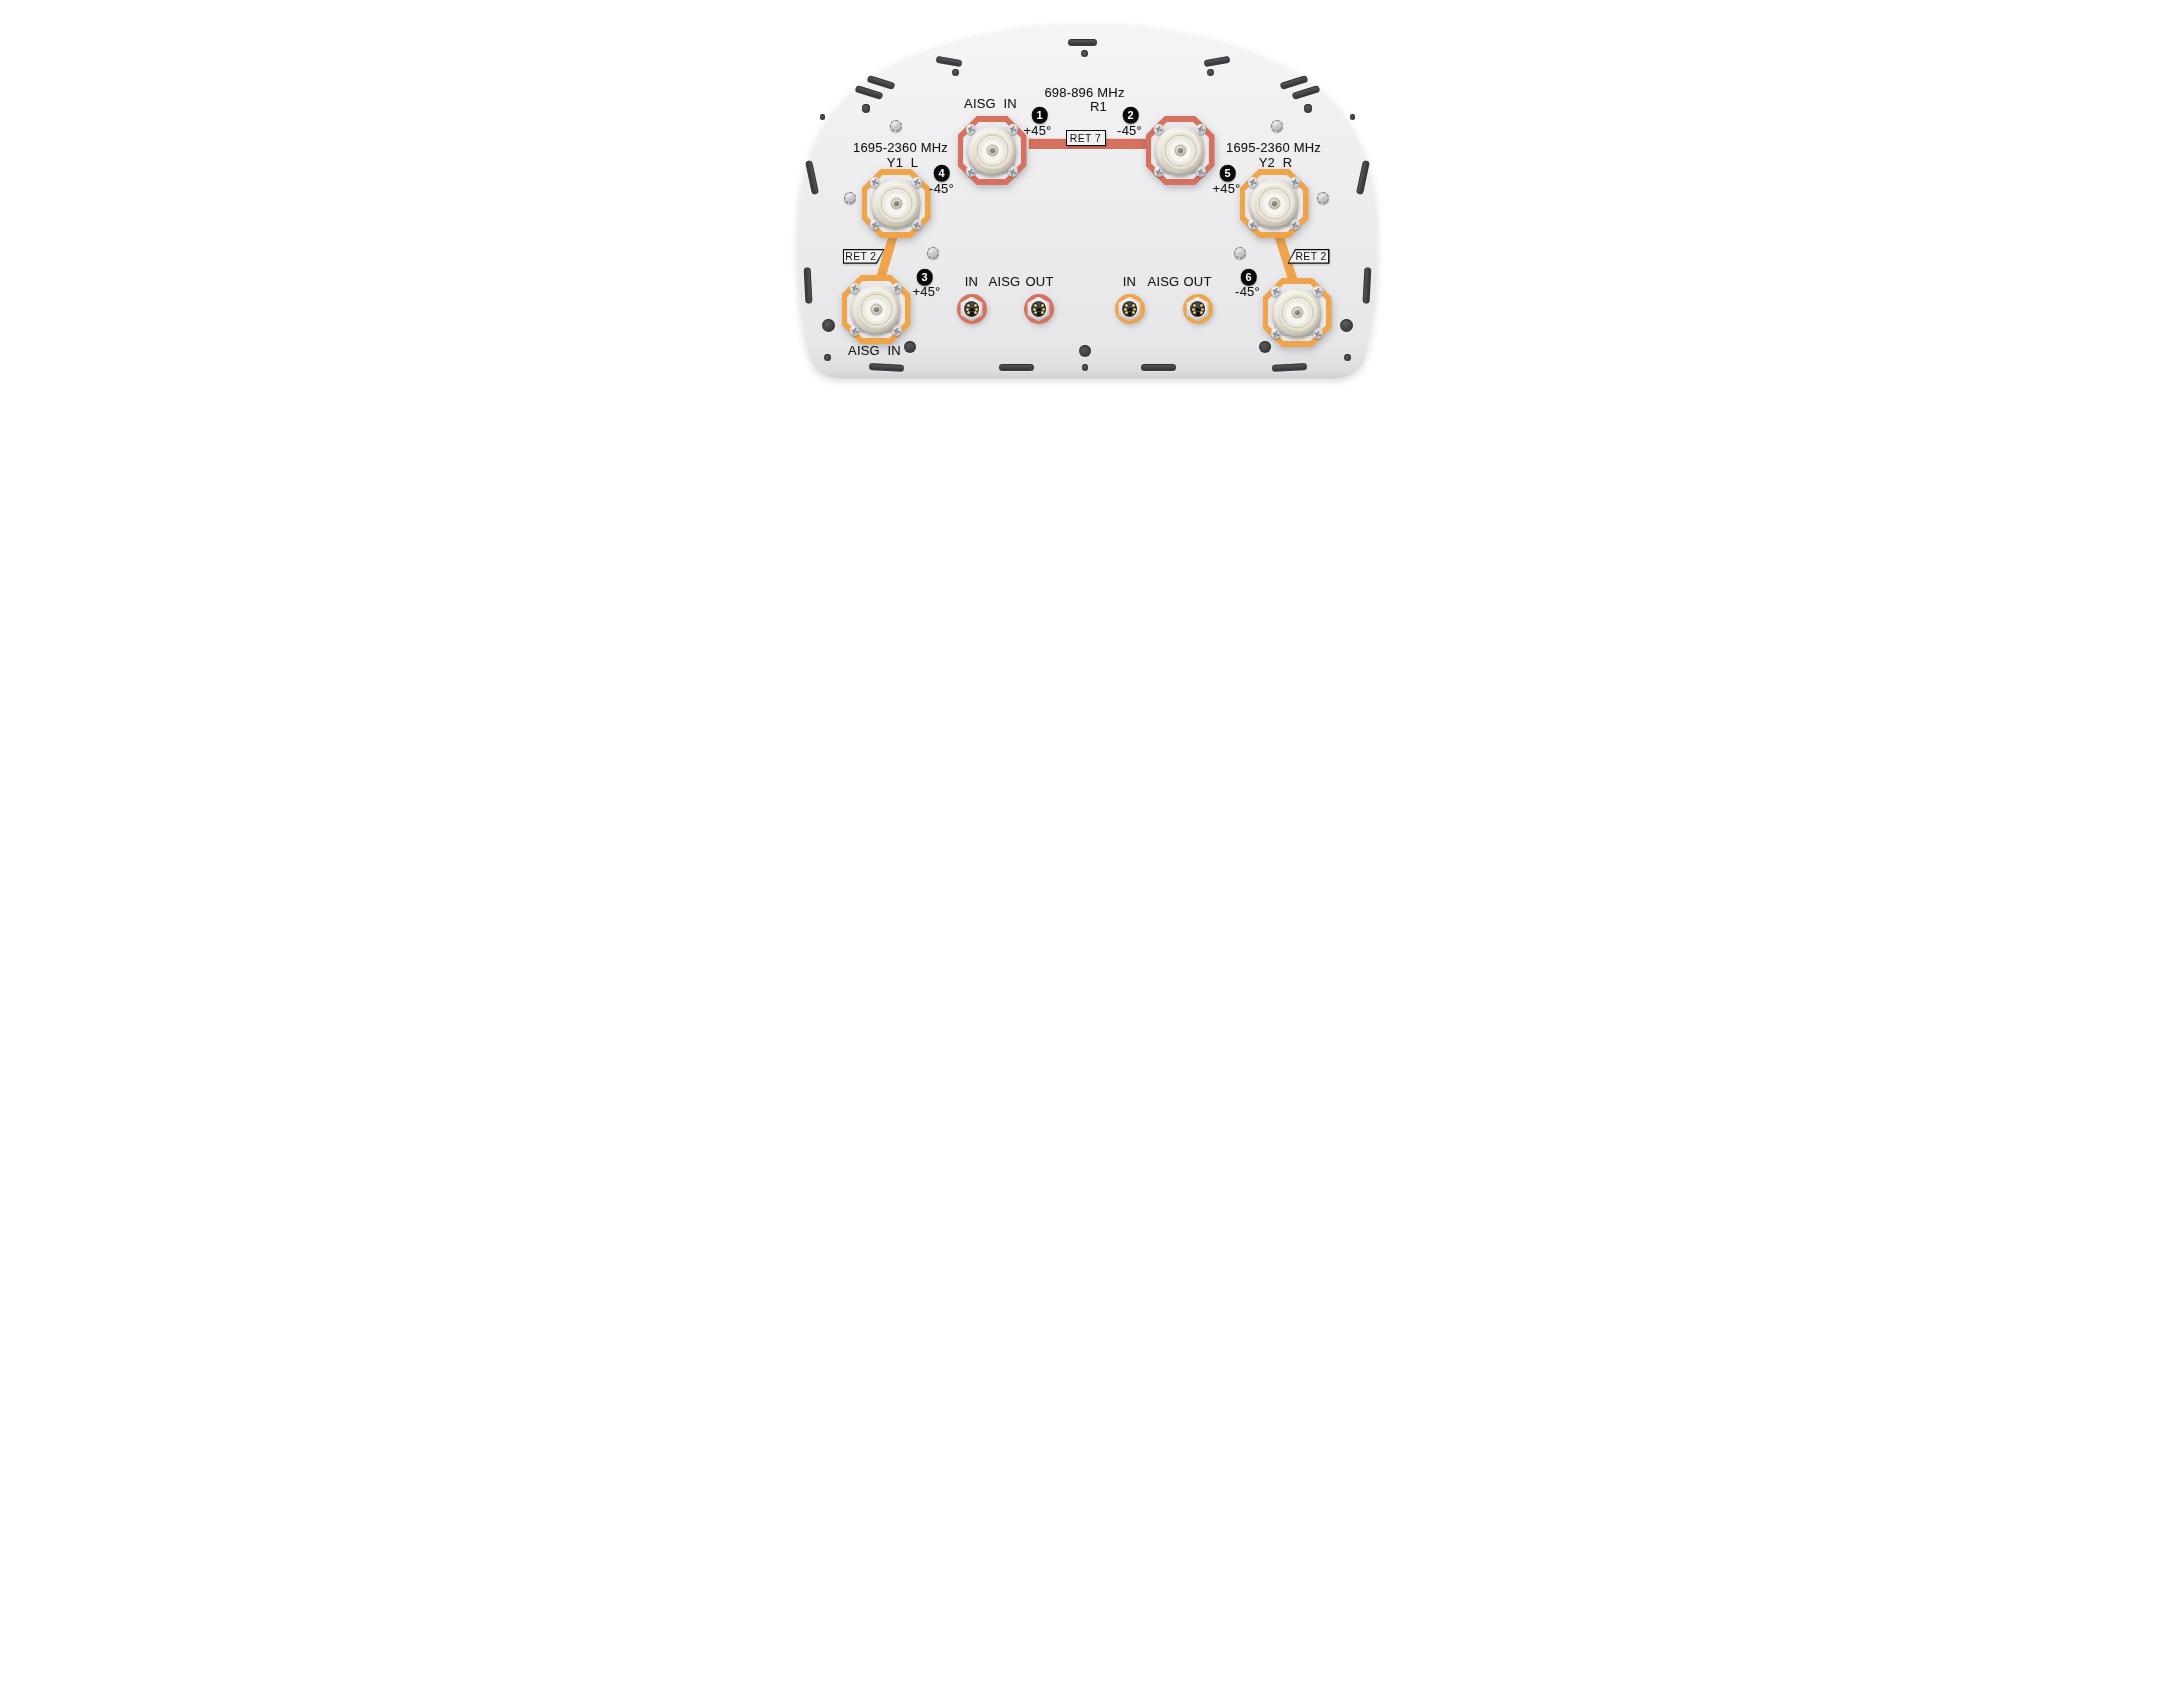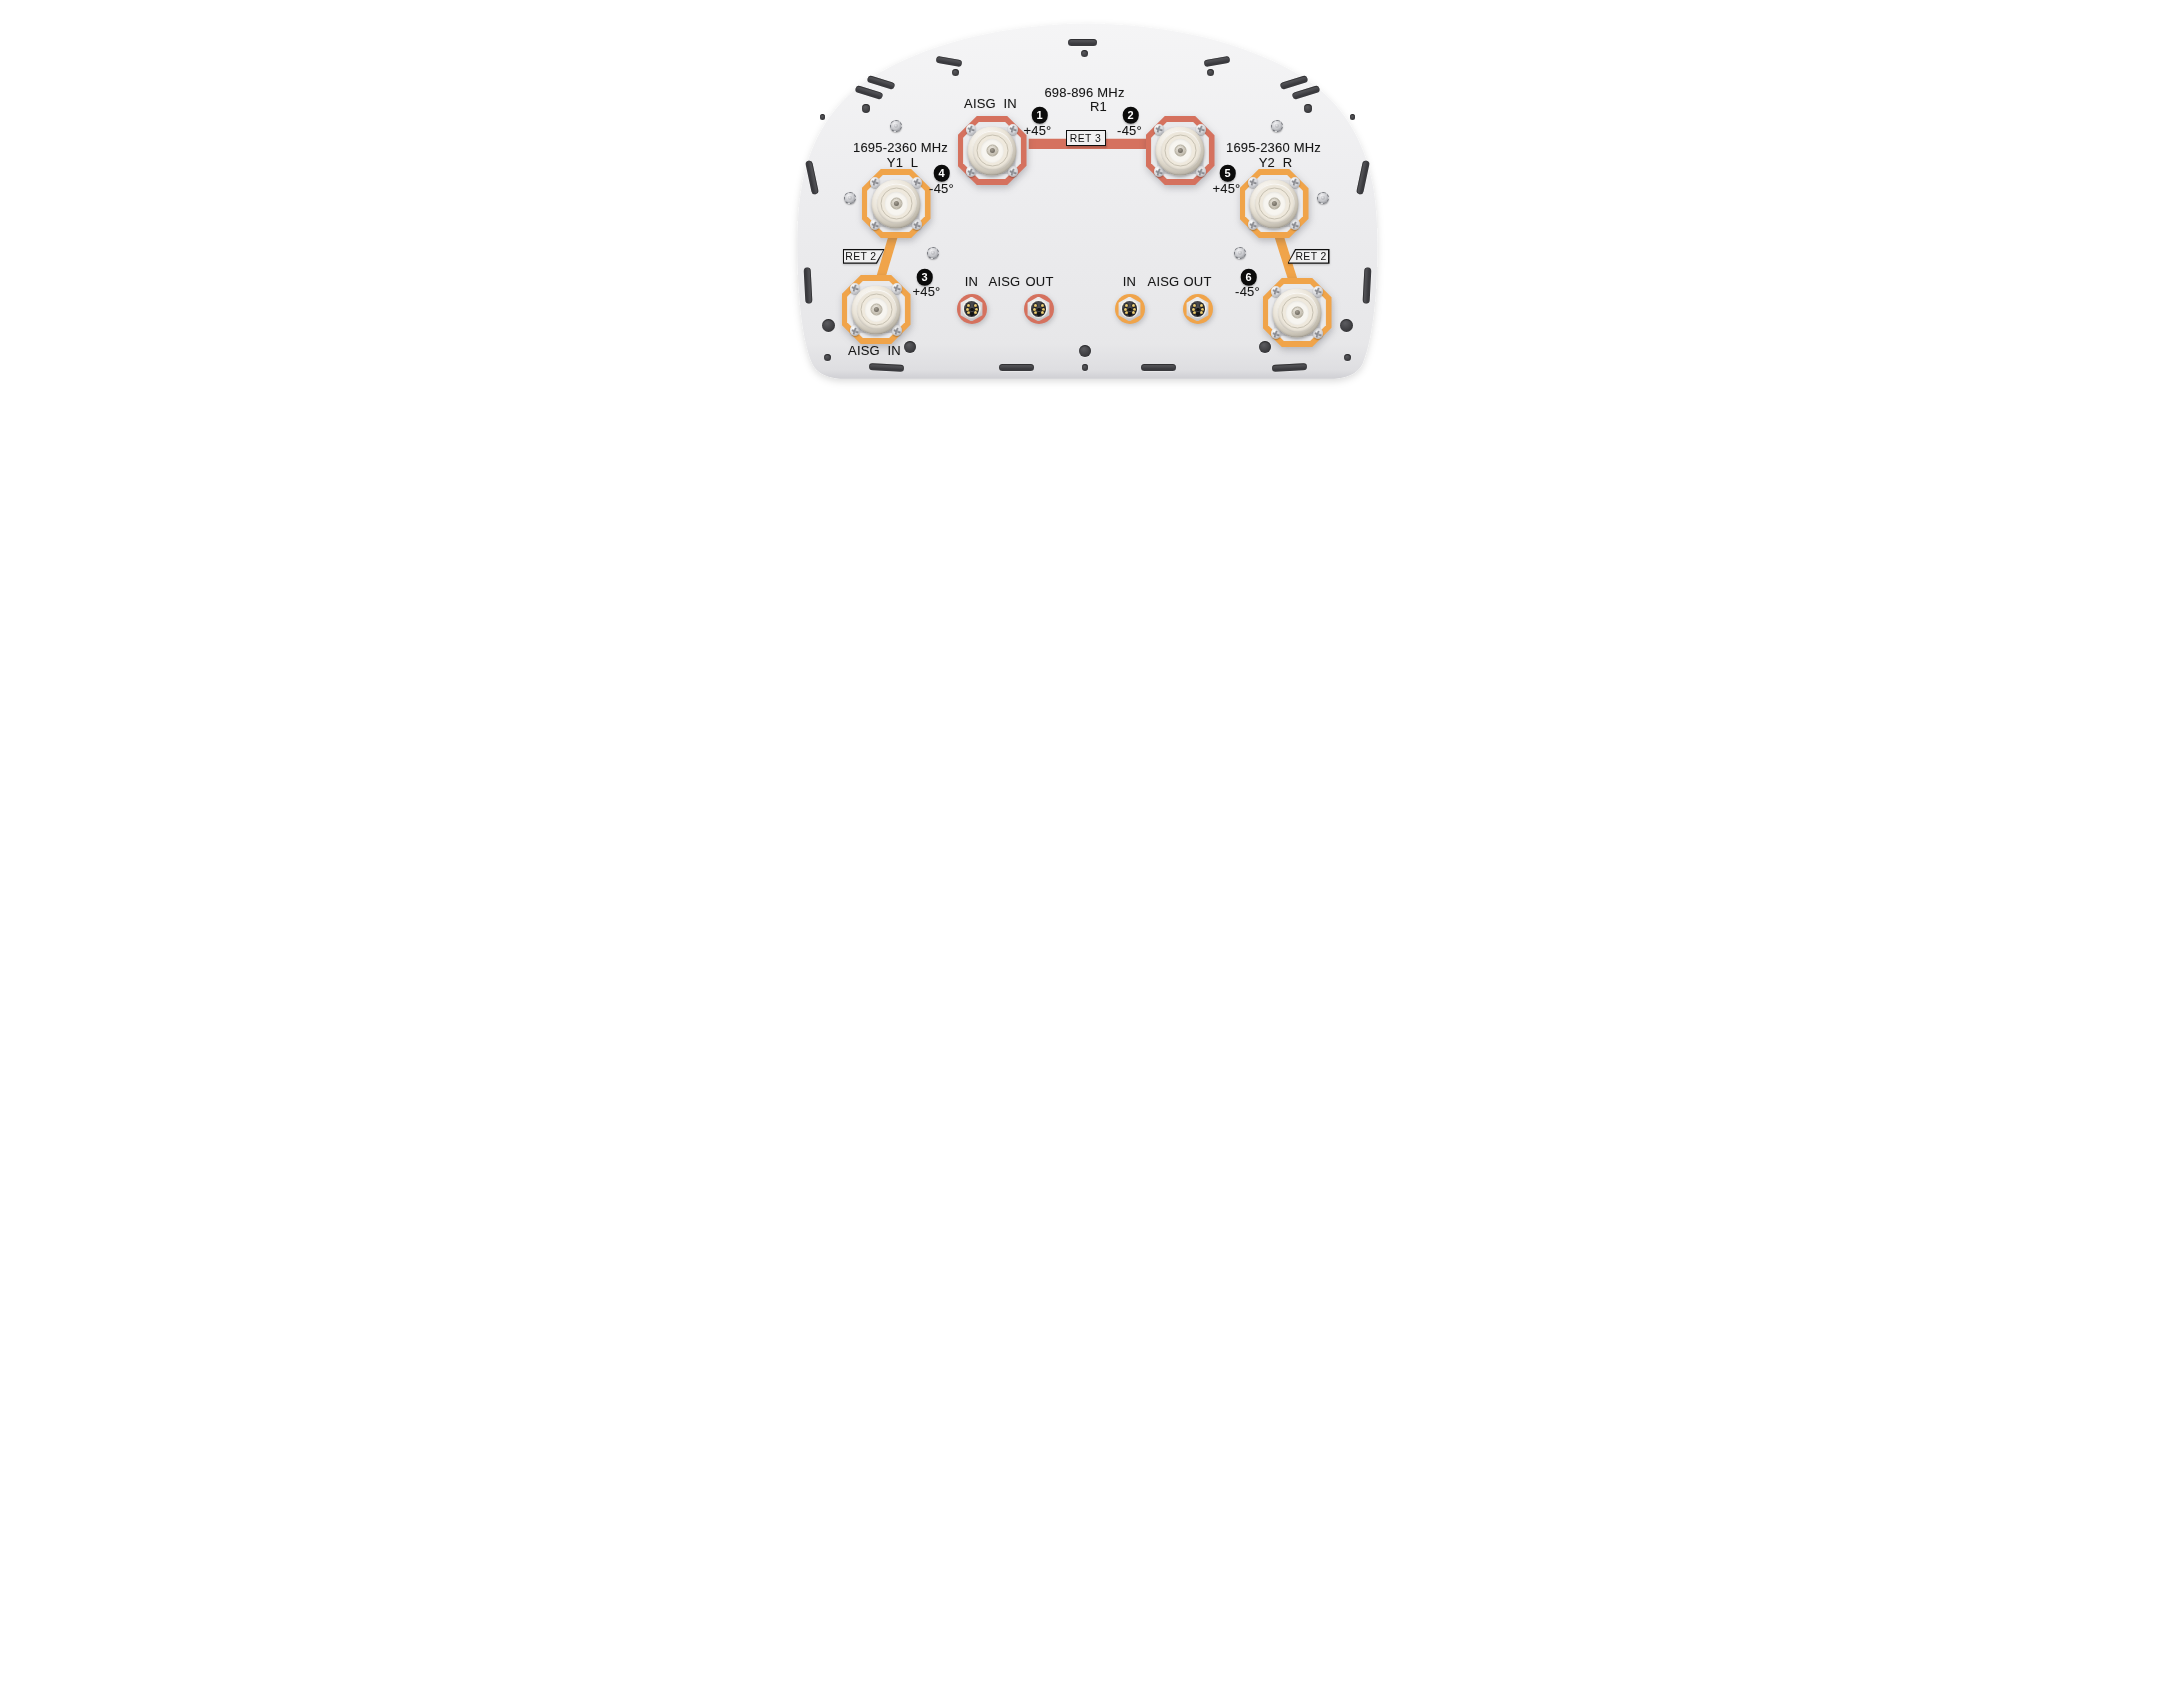--- a/index.html
+++ b/index.html
@@ -362,21 +362,21 @@
     </div>
 
   <div class="lbl" style="left:245px;top:103px">AISG  IN</div>
   <div class="lbl" style="left:339px;top:92px">698-896 MHz</div>
   <div class="lbl" style="left:353px;top:106px">R1</div>
   <div class="badge" style="left:294px;top:115px">1</div>
   <div class="lbl pol" style="left:292px;top:130px">+45°</div>
   <div class="badge" style="left:385px;top:115px">2</div>
   <div class="lbl pol" style="left:384px;top:130px">-45°</div>
   <div class="retbox" style="left:320px;top:130px;width:38px;height:14px">
-    <span>RET 3</span>
+    <span>RET 7</span>
   </div>
 
   <div class="lbl" style="left:155px;top:147px">1695-2360 MHz</div>
   <div class="lbl" style="left:157px;top:162px">Y1  L</div>
   <div class="badge" style="left:196px;top:173px">4</div>
   <div class="lbl pol" style="left:196px;top:188px">-45°</div>
   <div class="ret2 leftv" style="left:97px;top:249px;width:42px;height:14.8px">
     <div class="pg-outer"></div>
     <div class="pg-inner"></div>
     <div class="txt">RET 2</div>

